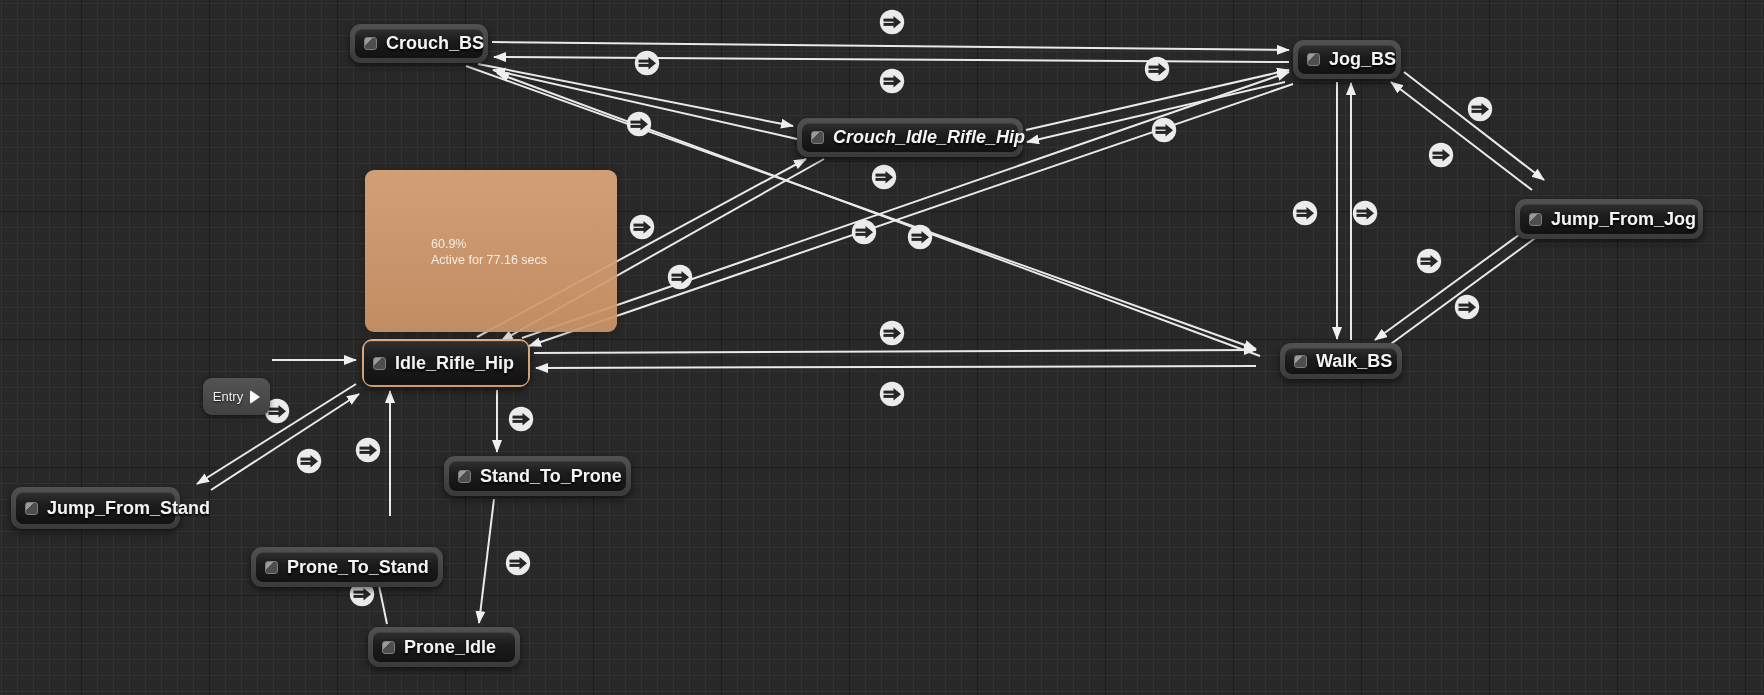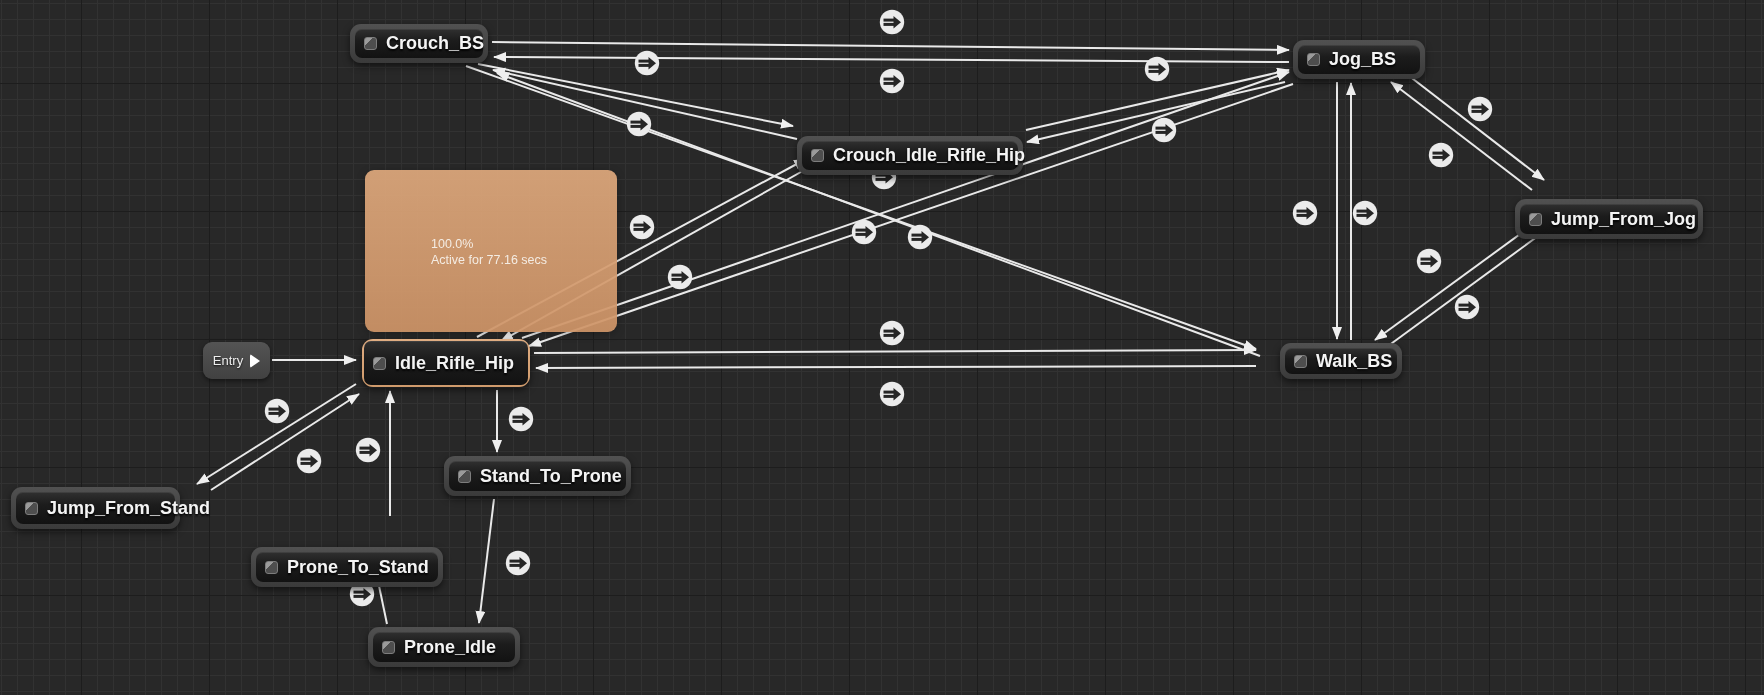--- a/index.html
+++ b/index.html
@@ -40,21 +40,21 @@
     box-shadow:inset 0 1px 0 rgba(255,255,255,.08);}
   .state .glyph{width:13px;height:13px;border-radius:3px;flex:0 0 auto;
     background:linear-gradient(135deg,#9b9b9b 0 32%,#4e4e4e 32%);
     border:1px solid #7d7d7d;box-sizing:border-box;}
   .state .lbl{color:#f4f4f4;font-size:18px;font-weight:bold;white-space:nowrap;
     text-shadow:0 2px 2px rgba(0,0,0,.9);}
 
   
   .entry{position:absolute;border-radius:9px;background:linear-gradient(180deg,#545454,#414141);
     display:flex;align-items:center;justify-content:center;gap:7px;
-    box-shadow:0 2px 5px rgba(0,0,0,.5);}
+    box-shadow:0 2px 5px rgba(0,0,0,.5);margin-top:36px;}
   .entry .lbl{color:#eee;font-size:13px;text-shadow:0 1px 2px rgba(0,0,0,.8);}
   .entry .play{width:0;height:0;border-left:10px solid #fff;
     border-top:7px solid transparent;border-bottom:7px solid transparent;
     border-radius:2px;}
 
   
   .rule{position:absolute;width:26px;height:26px;margin:-13px 0 0 -13px;}
 </style>
 </head>
 <body>
@@ -92,21 +92,21 @@
         <line x1="356" y1="384" x2="197" y2="484" stroke="#e9e9e9" stroke-width="2" marker-end="url(#ah)"></line>
         <line x1="211" y1="490" x2="359" y2="394" stroke="#e9e9e9" stroke-width="2" marker-end="url(#ah)"></line>
         <line x1="497" y1="390" x2="497" y2="452" stroke="#e9e9e9" stroke-width="2" marker-end="url(#ah)"></line>
         <line x1="390" y1="516" x2="390" y2="391" stroke="#e9e9e9" stroke-width="2" marker-end="url(#ah)"></line>
         <line x1="494" y1="499" x2="479" y2="623" stroke="#e9e9e9" stroke-width="2" marker-end="url(#ah)"></line>
         <line x1="387" y1="624" x2="374" y2="562" stroke="#e9e9e9" stroke-width="2" marker-end="url(#ah)"></line>
       </g>
   </svg>
 
   <div class="active-tip" id="active-tip" style="left: 365px; top: 170px; width: 252px; height: 162px;">
-    <div class="tip-text"><span>100.0%</span>
+    <div class="tip-text"><span>60.9%</span>
 <span>Active for 77.16 secs</span></div>
   </div>
 
   <div class="icon-layer" id="icon-layer">
       <svg viewBox="0 0 26 26" class="rule" style="left: 892px; top: 22px;">
         <circle cx="13" cy="13" r="12.2" fill="#ebebeb"></circle>
         <rect x="4.5" y="9.6" width="11.5" height="3" fill="#262626"></rect>
         <rect x="4.5" y="13.9" width="11.5" height="3" fill="#262626"></rect>
         <path d="M14.5,7 L22,13.2 L14.5,19.5 Z" fill="#262626"></path>
       </svg>
@@ -260,27 +260,27 @@
     <div class="entry" id="entry-node" style="left: 203px; top: 342px; width: 67px; height: 37px;">
       <span class="lbl">Entry</span>
       <span class="play"></span>
     </div>
   <div class="state" style="left: 350px; top: 24px; width: 138px; height: 39px;">
         <div class="inner">
           <span class="glyph"></span>
           <span class="lbl">Crouch_BS</span>
         </div>
       </div>
-      <div class="state" style="left: 1293px; top: 40px; width: 132px; height: 39px;">
+      <div class="state" style="left: 1293px; top: 40px; width: 108px; height: 39px;">
         <div class="inner">
           <span class="glyph"></span>
           <span class="lbl">Jog_BS</span>
         </div>
       </div>
-      <div class="state" style="left: 797px; top: 136px; width: 226px; height: 39px;">
+      <div class="state" style="left: 797px; top: 118px; width: 226px; height: 39px; font-style: italic;">
         <div class="inner">
           <span class="glyph"></span>
           <span class="lbl">Crouch_Idle_Rifle_Hip</span>
         </div>
       </div>
       <div class="state" style="left: 1515px; top: 183px; width: 188px; height: 40px; margin-top: 16px;">
         <div class="inner">
           <span class="glyph"></span>
           <span class="lbl">Jump_From_Jog</span>
         </div>

